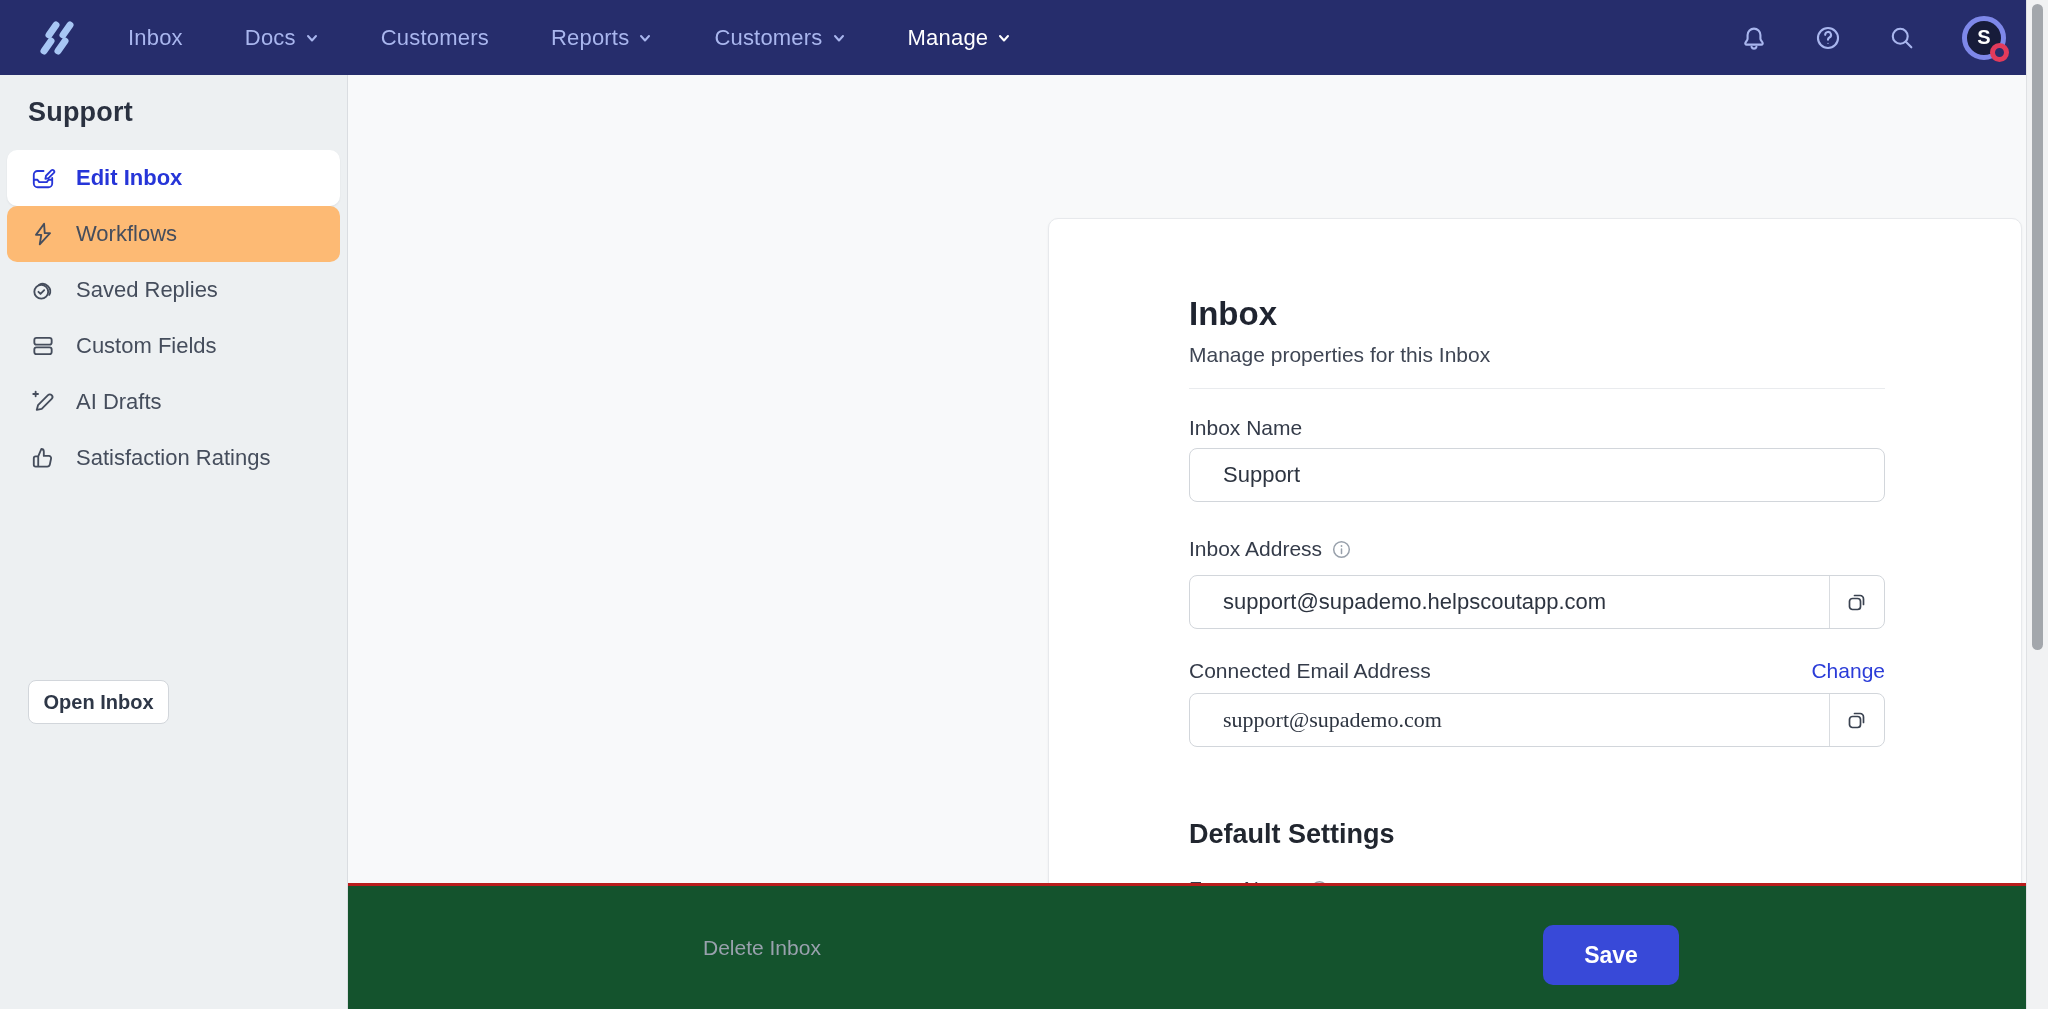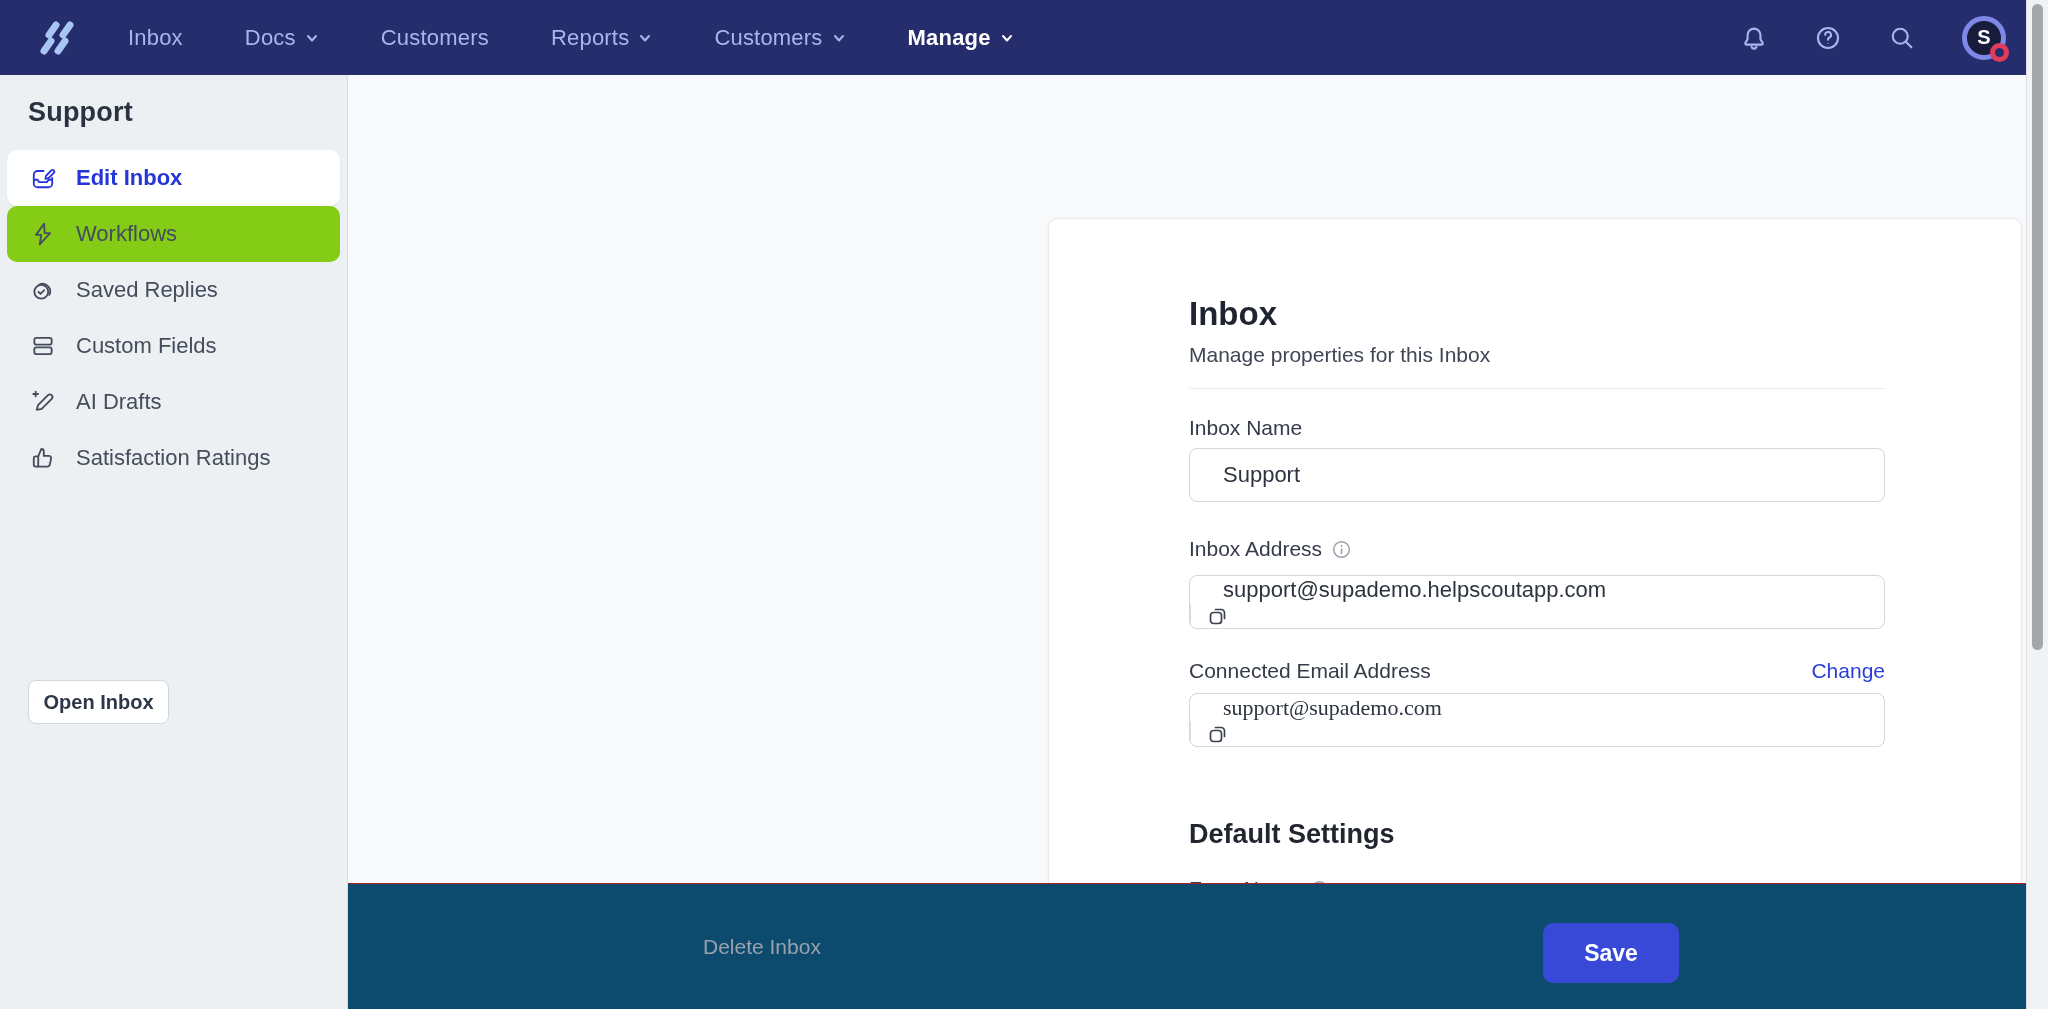--- a/index.html
+++ b/index.html
@@ -16,21 +16,21 @@
   .topnav {
     position:absolute; left:0; top:0; width:2048px; height:75px;
     background:#262d6c; display:flex; align-items:center; z-index:6;
   }
   .logo { margin-left:34px; flex:0 0 auto; }
   .nav-items { display:flex; align-items:center; margin-left:48px; gap:62px; }
   .nav-item {
     display:flex; align-items:center; gap:9px; cursor:pointer;
     color:#a9b6ee; font-size:22px; font-weight:500; letter-spacing:.2px;
   }
-  .nav-item.active { color:#ffffff; font-weight:700; }
+  .nav-item.active { color:#ffffff; font-weight:400; }
   .nav-right {
     position:absolute; right:42px; top:0; height:75px;
     display:flex; align-items:center; gap:46px;
   }
   .nav-icon { color:#a9b6ee; cursor:pointer; }
   .avatar {
     position:relative; width:44px; height:44px; border-radius:50%;
     background:#171c3a; border:5px solid #7e88e9;
     display:flex; align-items:center; justify-content:center; cursor:pointer;
   }
@@ -53,21 +53,21 @@
   .menu-item {
     height:56px; border-radius:10px; display:flex; align-items:center;
     padding-left:23px; gap:20px; cursor:pointer;
     color:#454d5c; font-size:22px; font-weight:500;
   }
   .menu-item.active {
     background:#ffffff; color:#2635d8; font-weight:700;
     box-shadow:0 1px 2px rgba(20,25,45,.07);
     align-items:center;
   }
-  .menu-item.highlighted { background:#84cc16;text-align:center; }
+  .menu-item.highlighted { background:#fdba74;text-align:center; }
   .menu-icon { flex:0 0 26px; }
   .open-inbox {
     position:absolute; left:28px; top:605px; width:141px; height:44px;
     background:#fff; border:1px solid #d2d6db; border-radius:8px;
     display:flex; align-items:center; justify-content:center; cursor:pointer;
     font-size:20px; font-weight:600; color:#2e3747;
   }
 
   
   .main-area { position:absolute; left:348px; top:75px; right:0; bottom:0; background:#f8f9fa; }
@@ -92,21 +92,21 @@
   }
   .text-input {
     position:absolute; left:0; width:696px; height:54px;
     border:1px solid #d2d6db; border-radius:8px; background:#fff;
     font-family:inherit; font-size:22px; color:#2d3440; padding:0 0 0 33px;
     outline:none;
   }
   .input-group {
     position:absolute; left:0; width:696px; height:54px;
     border:1px solid #d2d6db; border-radius:8px; background:#fff;
-    display:flex; overflow:hidden;flex-direction:column;
+    display:flex; overflow:hidden;
   }
   .input-group input {
     flex:1; border:none; outline:none; background:transparent;
     font-family:inherit; font-size:22px; color:#2d3440; padding-left:33px;
   }
   .copy-btn {
     width:55px; border-left:1px solid #d9dce0; cursor:pointer;
     display:flex; align-items:center; justify-content:center; color:#3a4250;
   }
   .section-title { position:absolute; left:0; font-size:27px; font-weight:700; color:#21262f; }
@@ -114,21 +114,21 @@
     position:absolute; left:0; width:696px; height:54px;
     border:1px solid #d2d6db; border-radius:8px; background:#fff; cursor:pointer;
     display:flex; align-items:center; padding-left:33px;
     font-size:22px; color:#2d3440;
   }
   .select-box .chevron { position:absolute; right:26px; color:#3c4350; }
 
   
   .actionbar {
     position:absolute; left:348px; top:883px; width:1700px; height:126px;
-    background:#0c4a6e; border-top:1px solid #b91c1c; z-index:5;
+    background:#14532d; border-top:3px solid #b91c1c; z-index:5;
   }
   .delete-link {
     position:absolute; left:355px; top:50%; transform:translateY(-50%);
     color:#99a1ad; font-size:21px; cursor:pointer;
   }
   .save-btn {
     position:absolute; left:1195px; top:31px; width:136px; height:60px;
     background:#3849d8; border:none; border-radius:10px; cursor:pointer;
     color:#fff; font-family:inherit; font-size:23px; font-weight:700;
     display:flex; align-items:center; justify-content:center;margin-top:8px;

